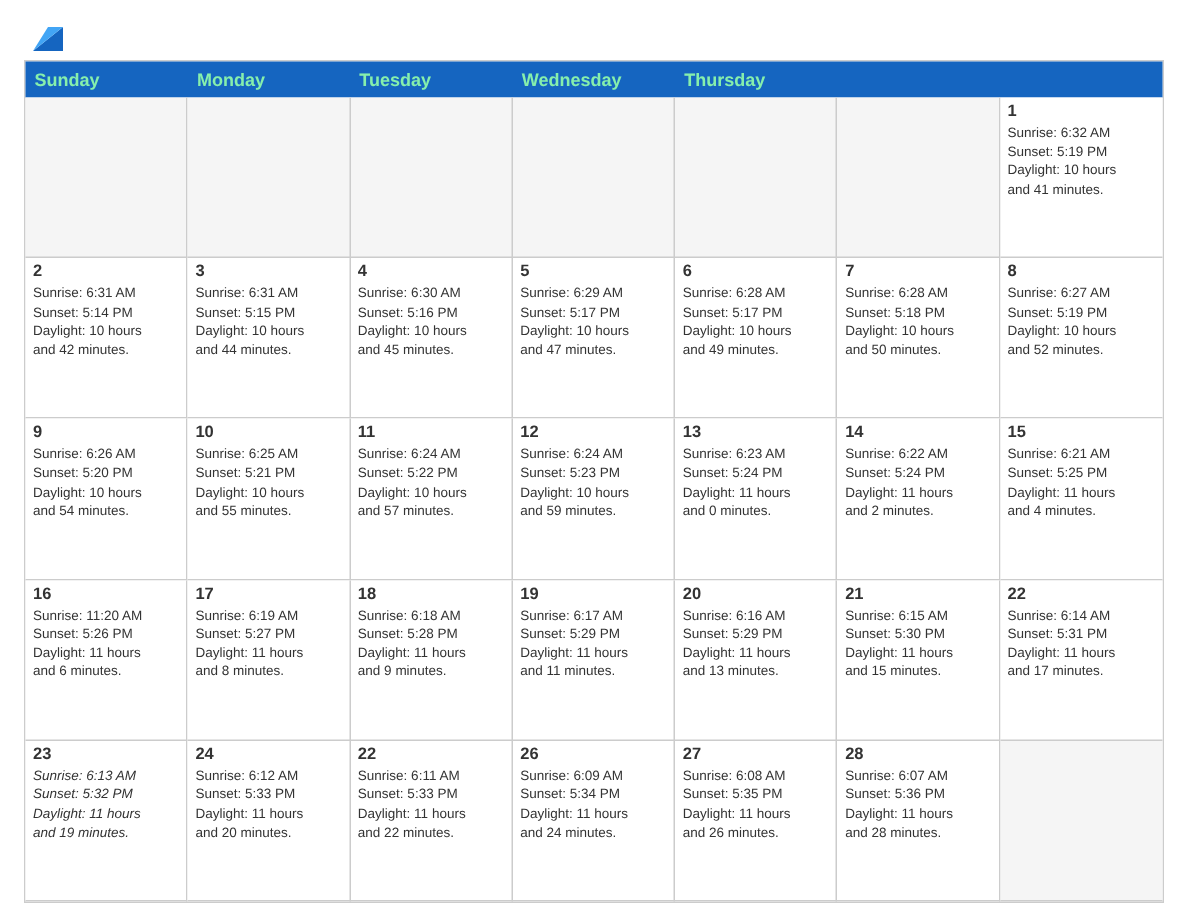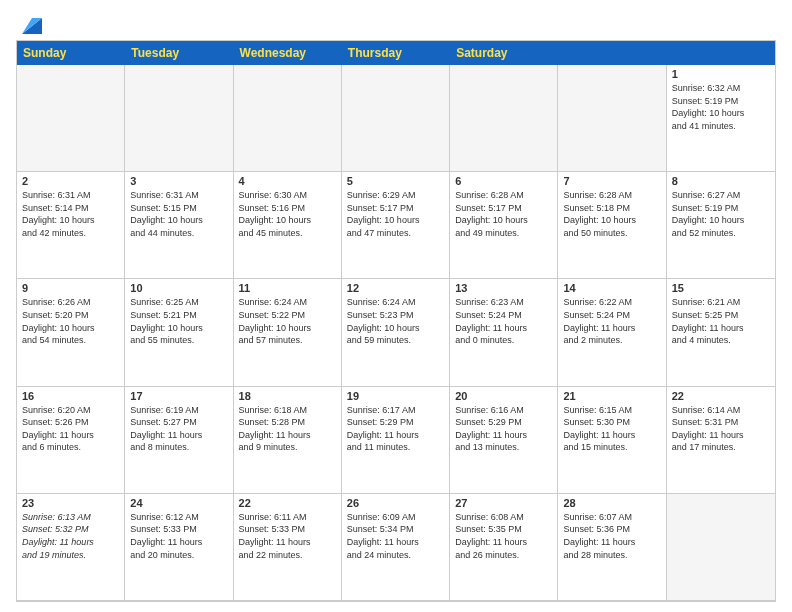--- a/index.html
+++ b/index.html
@@ -47,21 +47,21 @@
       display: flex;
       flex-direction: column;
       border: 1px solid #ccc;
     }
     .day-headers {
       display: grid;
       grid-template-columns: repeat(7, 1fr);
       background: #1565c0;
     }
     .day-header {
-      color: #fde047;
+      color: #86efac;
       font-size: 12px;
       font-weight: bold;
       padding: 5px 6px;
       text-align: left;
     }
     .calendar-grid {
       display: grid;
       grid-template-columns: repeat(7, 1fr);
       grid-template-rows: repeat(5, 1fr);
       flex: 1;
@@ -113,24 +113,24 @@
     </div>
     <div class="title-block">
       <div class="main-title"></div>
       <div class="subtitle"></div>
     </div>
   </div>
 
   <div class="calendar">
     <div class="day-headers">
     <div class="day-header">Sunday</div>
+        <div class="day-header">Monday</div>
         <div class="day-header">Tuesday</div>
         <div class="day-header">Wednesday</div>
         <div class="day-header">Thursday</div>
-        <div class="day-header">Saturday</div>
       </div>
     <div class="calendar-grid">
     <div class="cell empty"></div>
         <div class="cell empty"></div>
         <div class="cell empty"></div>
         <div class="cell empty"></div>
         <div class="cell empty"></div>
         <div class="cell empty"></div>
         <div class="cell">
           <span class="cell-number">1</span>
@@ -232,21 +232,21 @@
         </div>
         <div class="cell">
           <span class="cell-number">15</span>
           <div class="cell-info" style="white-space: pre-line;">Sunrise: 6:21 AM
 Sunset: 5:25 PM
 Daylight: 11 hours
 and 4 minutes.</div>
         </div>
         <div class="cell">
           <span class="cell-number">16</span>
-          <div class="cell-info" style="white-space: pre-line;">Sunrise: 6:20 AM
+          <div class="cell-info" style="white-space: pre-line;">Sunrise: 11:20 AM
 Sunset: 5:26 PM
 Daylight: 11 hours
 and 6 minutes.</div>
         </div>
         <div class="cell">
           <span class="cell-number">17</span>
           <div class="cell-info" style="white-space: pre-line;">Sunrise: 6:19 AM
 Sunset: 5:27 PM
 Daylight: 11 hours
 and 8 minutes.</div>

